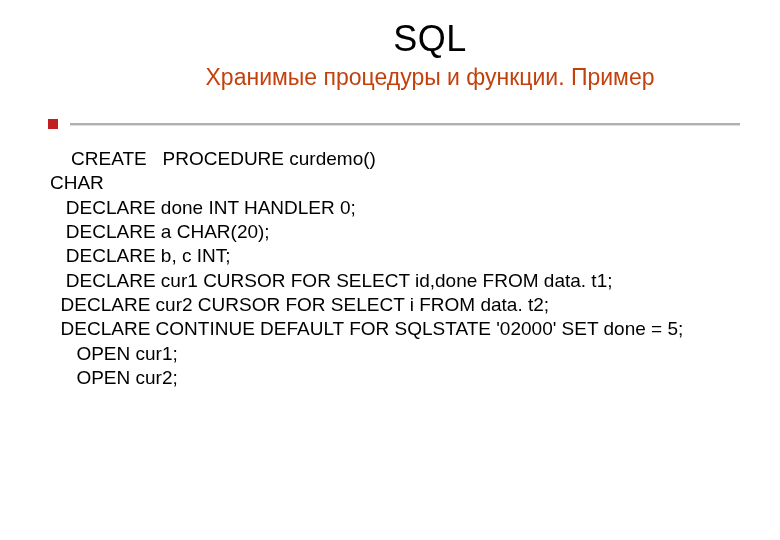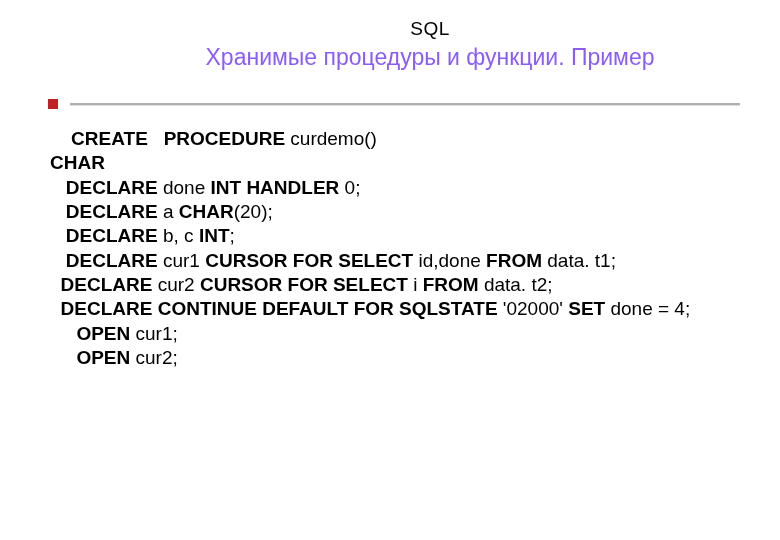--- a/index.html
+++ b/index.html
@@ -15,29 +15,29 @@
     width: 100%;
     height: 100%;
     padding: 18px 40px 20px 40px;
   }
   .title-block {
     text-align: center;
     margin-left: 80px;
     margin-bottom: 6px;
   }
   .title {
-    font-size: 19px;
+    font-size: 36px;
     font-weight: 400;
     color: #000;
     letter-spacing: 0.5px;
   }
   .subtitle {
     font-size: 23px;
     font-weight: 400;
-    color: #8b5cf6;
+    color: #c2410c;
     margin-top: 4px;
   }
   .divider-row {
     display: flex;
     align-items: center;
     margin-top: 28px;
     margin-bottom: 18px;
     margin-left: 0;
   }
   .bullet {
@@ -55,21 +55,21 @@
     box-shadow: 0 1px 0 #ddd;
   }
   .code-block {
     font-family: Arial, Helvetica, sans-serif;
     font-size: 19px;
     line-height: 1.28;
     color: #000;
     white-space: pre;
     margin-left: 10px;
   }
-  .kw { font-weight: 700; }
+  .kw { font-weight: 400; }
 </style>
 </head>
 <body>
 
 <div class="slide">
 
   <div class="title-block">
     <div class="title">SQL</div>
     <div class="subtitle">Хранимые процедуры и функции. Пример</div>
   </div>
@@ -79,17 +79,17 @@
     <div class="divider"></div>
   </div>
 
   <div class="code-block"><span class="kw">    CREATE   PROCEDURE</span><span> curdemo()</span>
 <span class="kw">CHAR</span>
 <span class="kw">   DECLARE</span><span> done </span><span class="kw">INT HANDLER</span><span> 0;</span>
 <span class="kw">   DECLARE</span><span> a </span><span class="kw">CHAR</span><span>(20);</span>
 <span class="kw">   DECLARE</span><span> b, c </span><span class="kw">INT</span><span>;</span>
 <span class="kw">   DECLARE</span><span> cur1 </span><span class="kw">CURSOR FOR SELECT</span><span> id,done </span><span class="kw">FROM</span><span> data. t1;</span>
 <span class="kw">  DECLARE</span><span> cur2 </span><span class="kw">CURSOR FOR SELECT</span><span> i </span><span class="kw">FROM</span><span> data. t2;</span>
-<span class="kw">  DECLARE CONTINUE DEFAULT FOR SQLSTATE</span><span> '02000' </span><span class="kw">SET</span><span> done = 4;</span>
+<span class="kw">  DECLARE CONTINUE DEFAULT FOR SQLSTATE</span><span> '02000' </span><span class="kw">SET</span><span> done = 5;</span>
 <span class="kw">     OPEN</span><span> cur1;</span>
 <span class="kw">     OPEN</span><span> cur2;</span></div>
 
 </div>
 
 </body></html>

